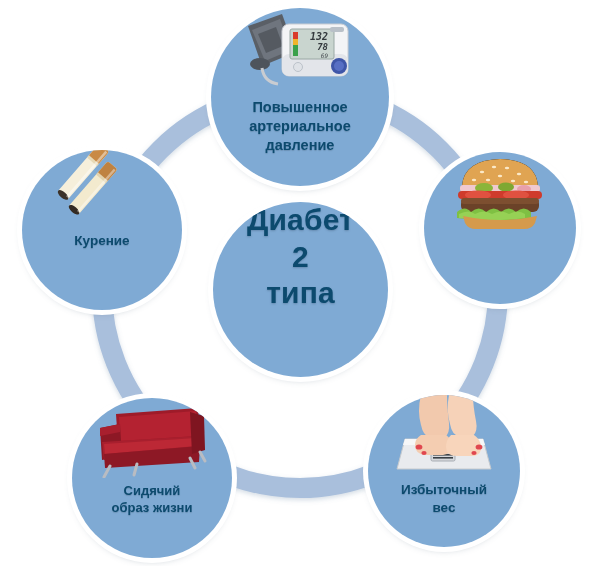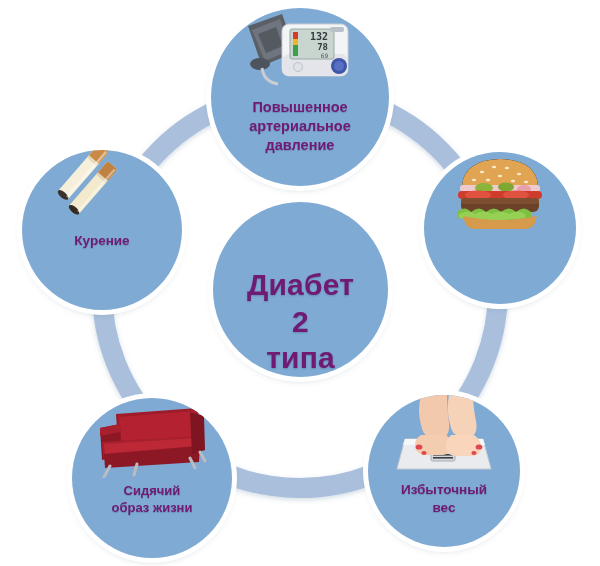--- a/index.html
+++ b/index.html
@@ -40,34 +40,34 @@
     color: #ffffff;
     pointer-events: auto;
     overflow: hidden;
   }
   .node .art {
     position: relative;
     width: 100%;
     display: block;
   }
   .node .label {
-    color: #701a75;
+    color: #0c4a6e;
     font-weight: bold;
     line-height: 1.32;
     text-shadow: 0 1px 1px rgba(60,85,110,0.30);
     padding: 0 8px;
     box-sizing: border-box;
     white-space: pre-line;
   }
 
   
   #node-center {
     left: 213px; top: 202px;
     width: 175px; height: 175px;
-    justify-content: flex-end;
+    justify-content: flex-start;
   }
   #node-center .label {
     font-size: 30px;
     line-height: 1.22;
     letter-spacing: 0.2px;
     text-shadow: 0 1px 2px rgba(55,80,110,0.35);
   }
 
   
   #node-bp     { left: 211px; top: 8px;   width: 178px; height: 178px; }
@@ -75,21 +75,21 @@
   #node-weight { left: 368px; top: 395px; width: 152px; height: 152px; text-align: center; }
   #node-sofa   { left: 72px;  top: 398px; width: 160px; height: 160px; }
   #node-smoke  { left: 22px;  top: 150px; width: 160px; height: 160px; }
 
   #node-bp     .label { font-size: 14.5px; padding-top: 2px; }
   #node-food   .label { font-size: 13.5px; }
   #node-weight .label { font-size: 13.5px; }
   #node-sofa   .label { font-size: 13px; }
   #node-smoke  .label { font-size: 13.5px; }
 
-  #node-bp     .art { height: 88px; }
+  #node-bp     .art { height: 88px; font-style: italic; }
   #node-food   .art { height: 82px; }
   #node-weight .art { height: 86px; }
   #node-sofa   .art { height: 84px; }
   #node-smoke  .art { height: 82px; }
 
   .art svg { display: block; margin: 0 auto; }
 </style>
 </head>
 <body>
 

